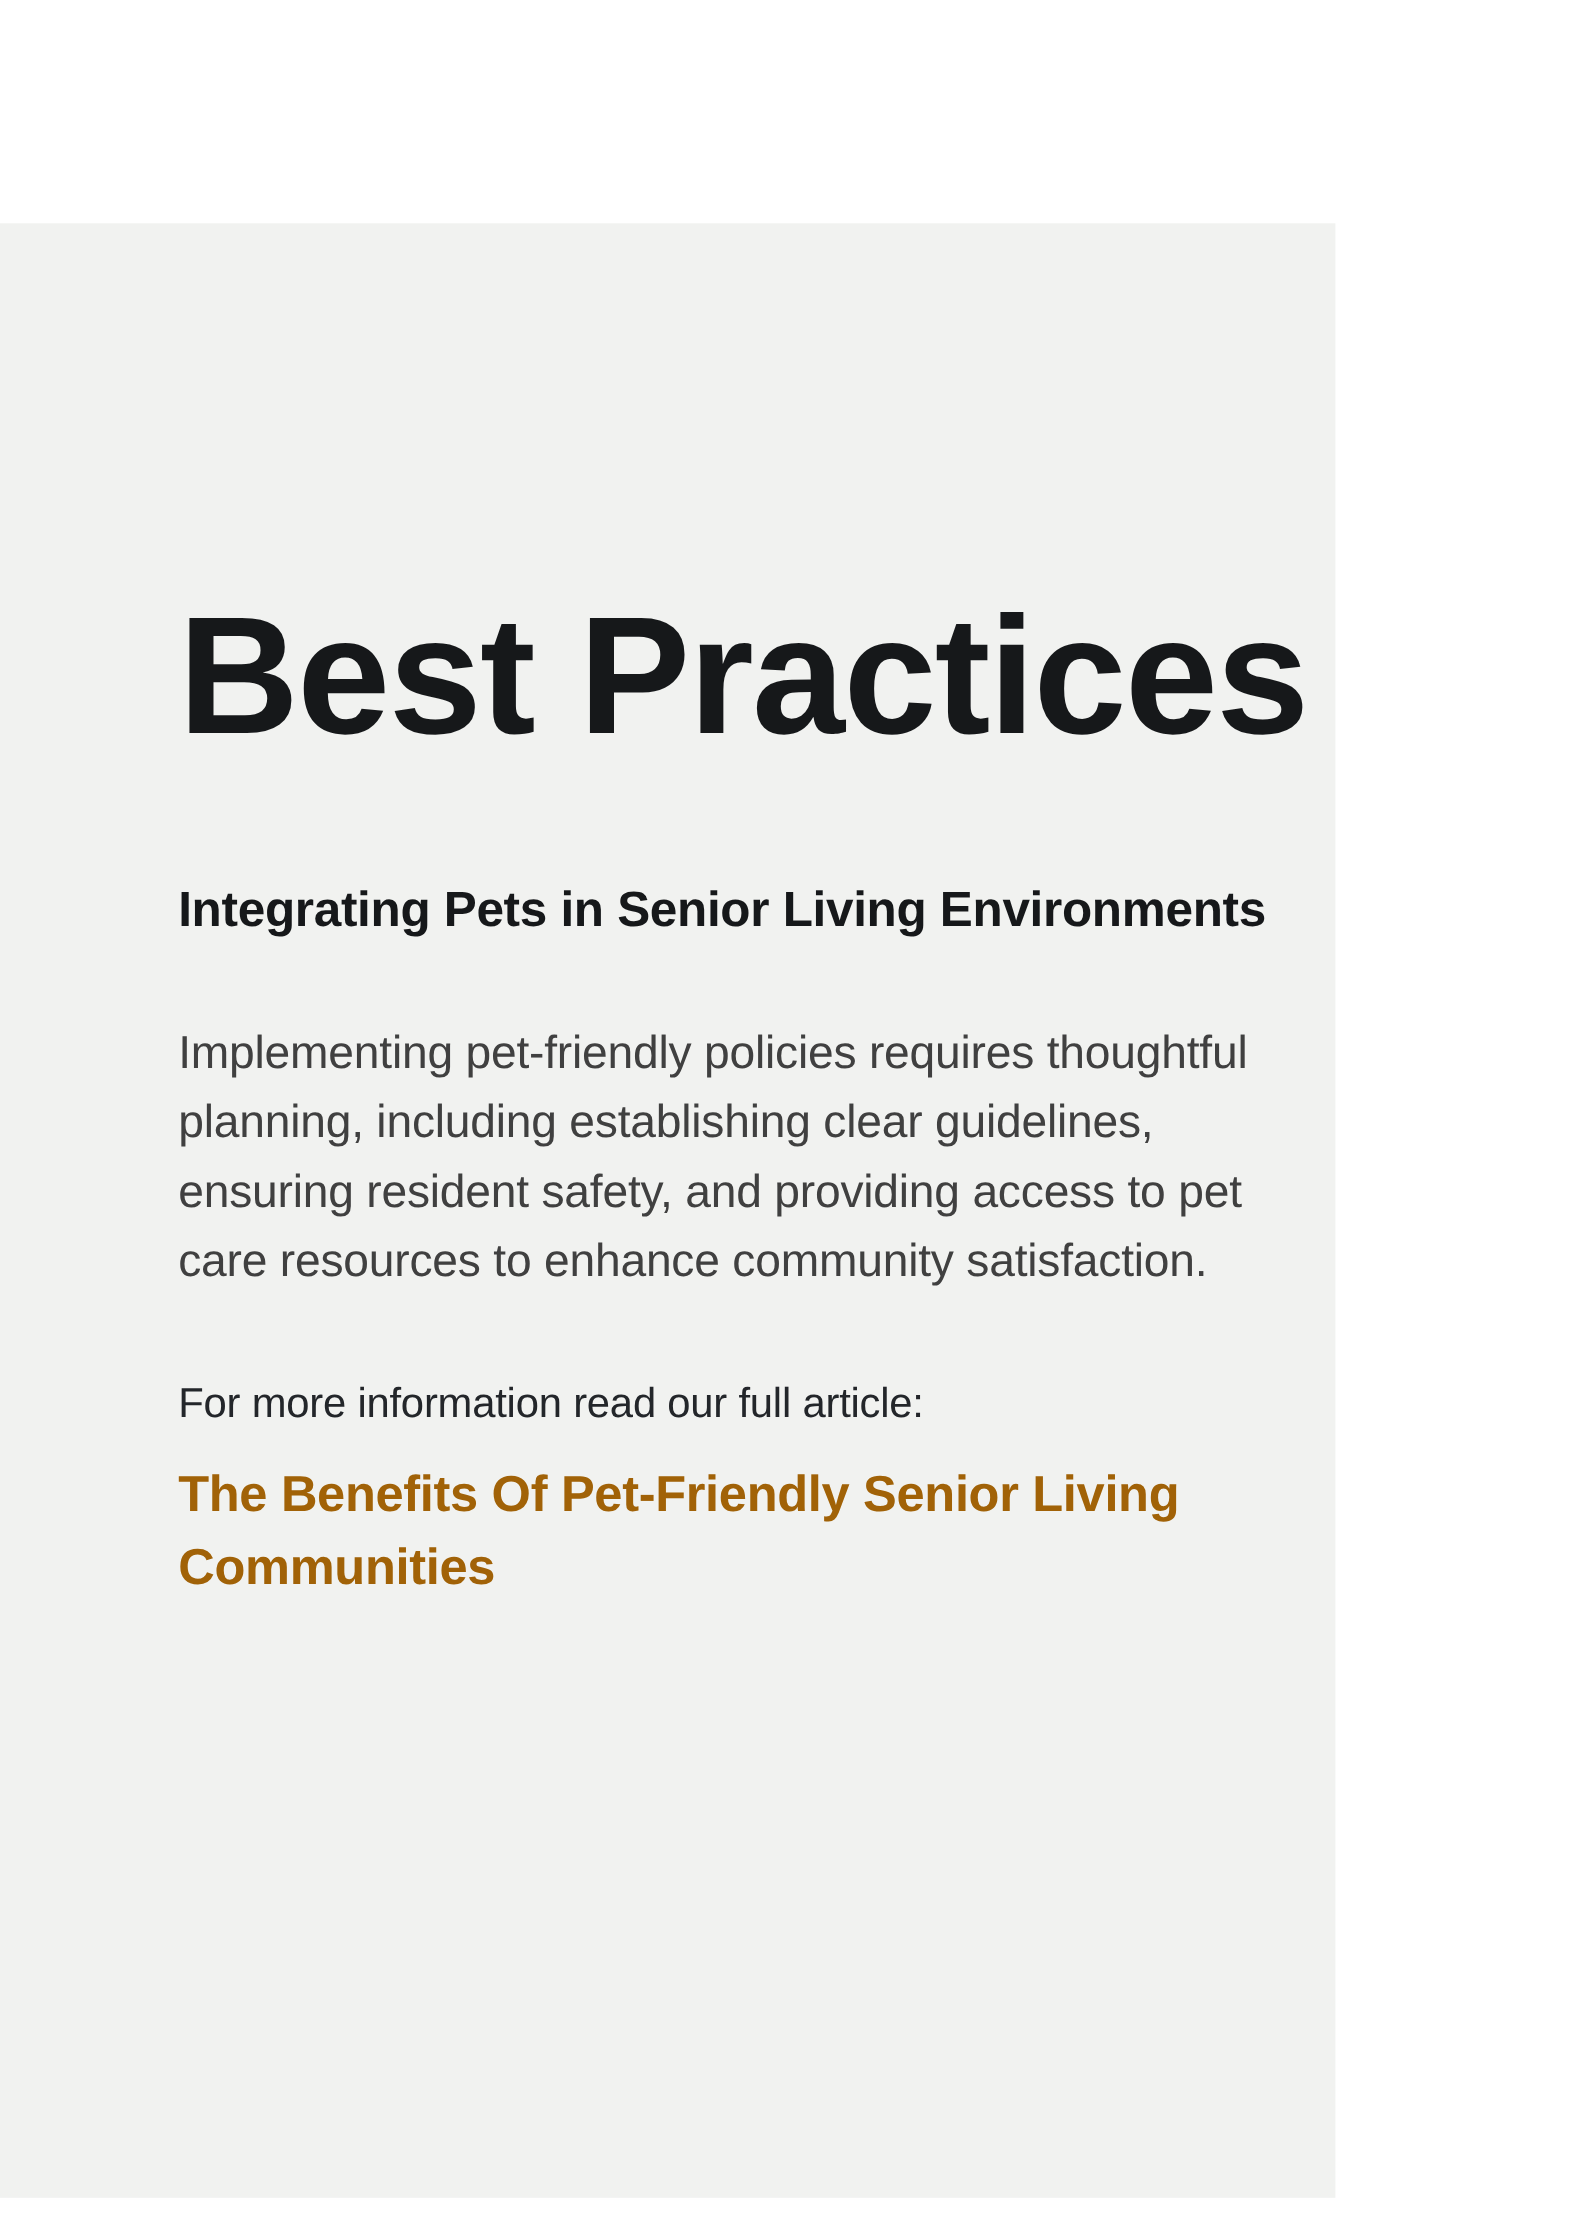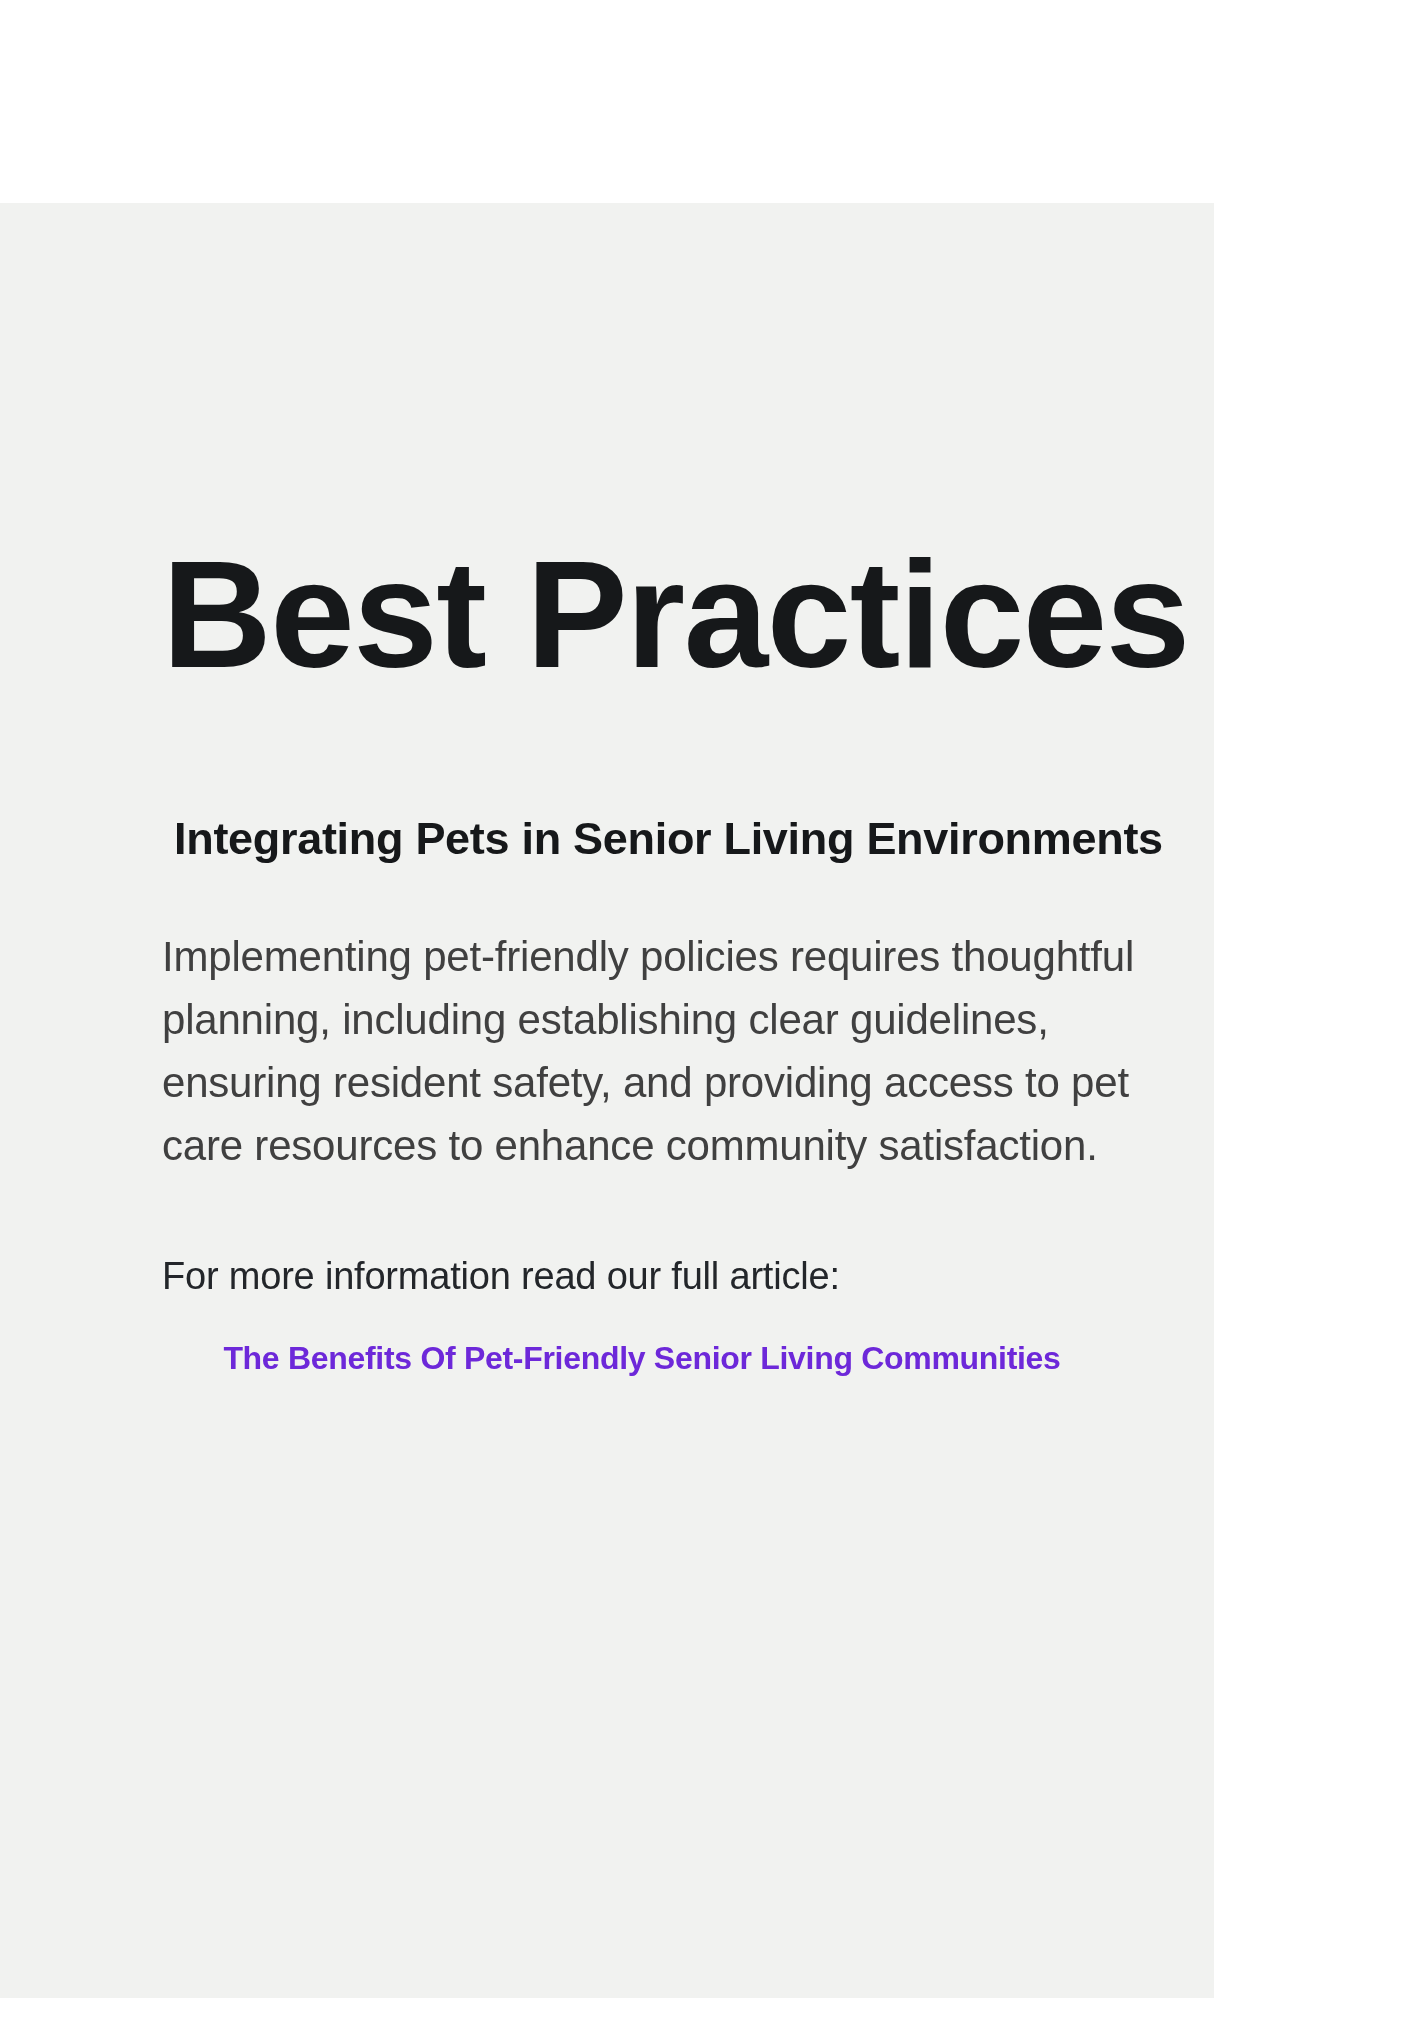--- a/index.html
+++ b/index.html
@@ -49,21 +49,21 @@
     letter-spacing: -1.5px;
     color: #16181a;
     white-space: nowrap;
   }
 
   
   .subheadline {
     position: absolute;
     left: 0;
     top: 598px;
-    margin: 12px;
+    margin: 0;
     font-family: "Liberation Sans", sans-serif;
     font-weight: 700;
     font-size: 45px;
     line-height: 1.15;
     letter-spacing: -0.3px;
     color: #16181a;
     white-space: nowrap;
   }
 
   
@@ -97,26 +97,25 @@
     line-height: 66px;
     letter-spacing: -0.2px;
     color: #23262a;
     white-space: nowrap;
   }
 
   .cta-article {
     margin: 16px 0 0 0;
     font-family: "Liberation Sans", sans-serif;
     font-weight: 700;
-    font-size: 32px;
+    font-size: 46px;
     line-height: 66px;
     letter-spacing: -0.3px;
-    color: #6d28d9;
+    color: #a16207;
     width: 960px;
-    text-align: center;
   }
 </style>
 </head>
 <body>
 
 <div class="screen">
 
   <div class="panel">
     <div class="content">
 

